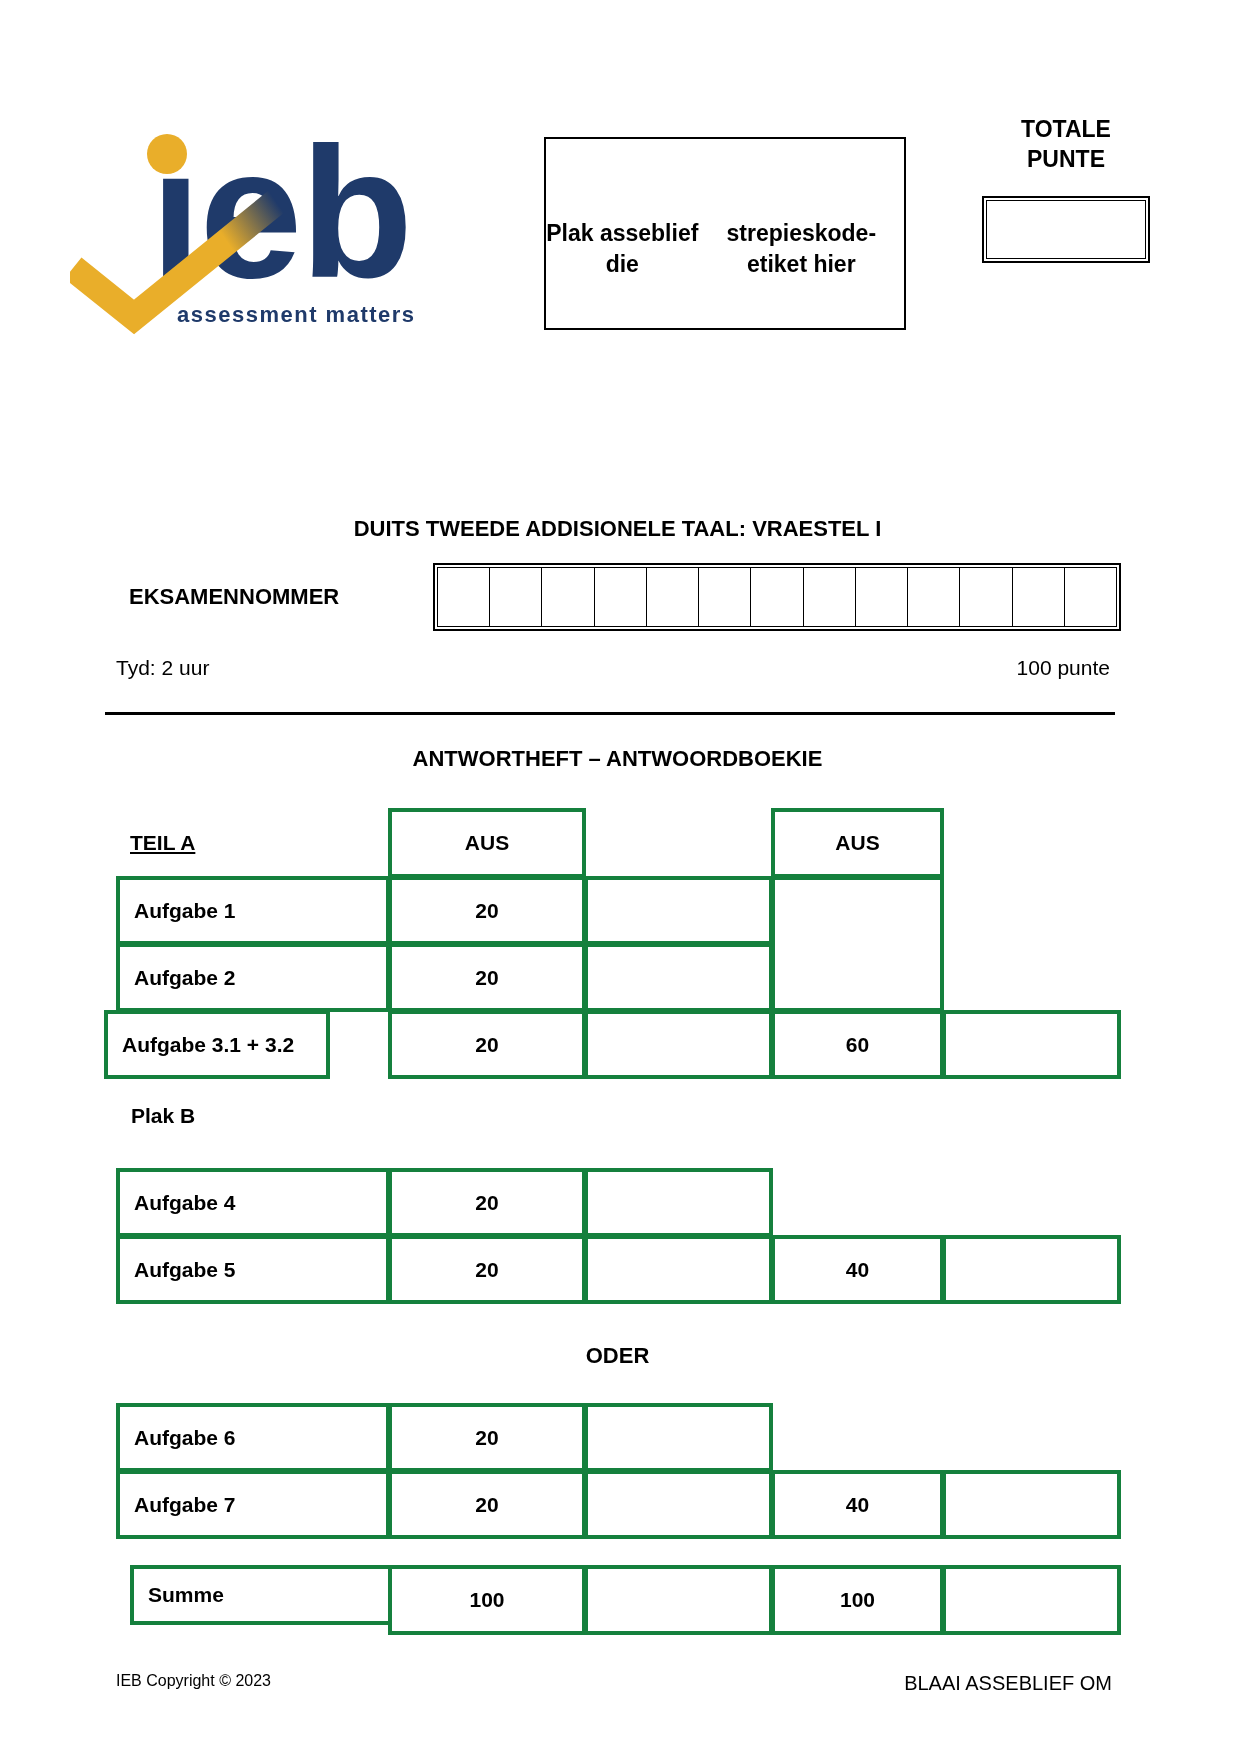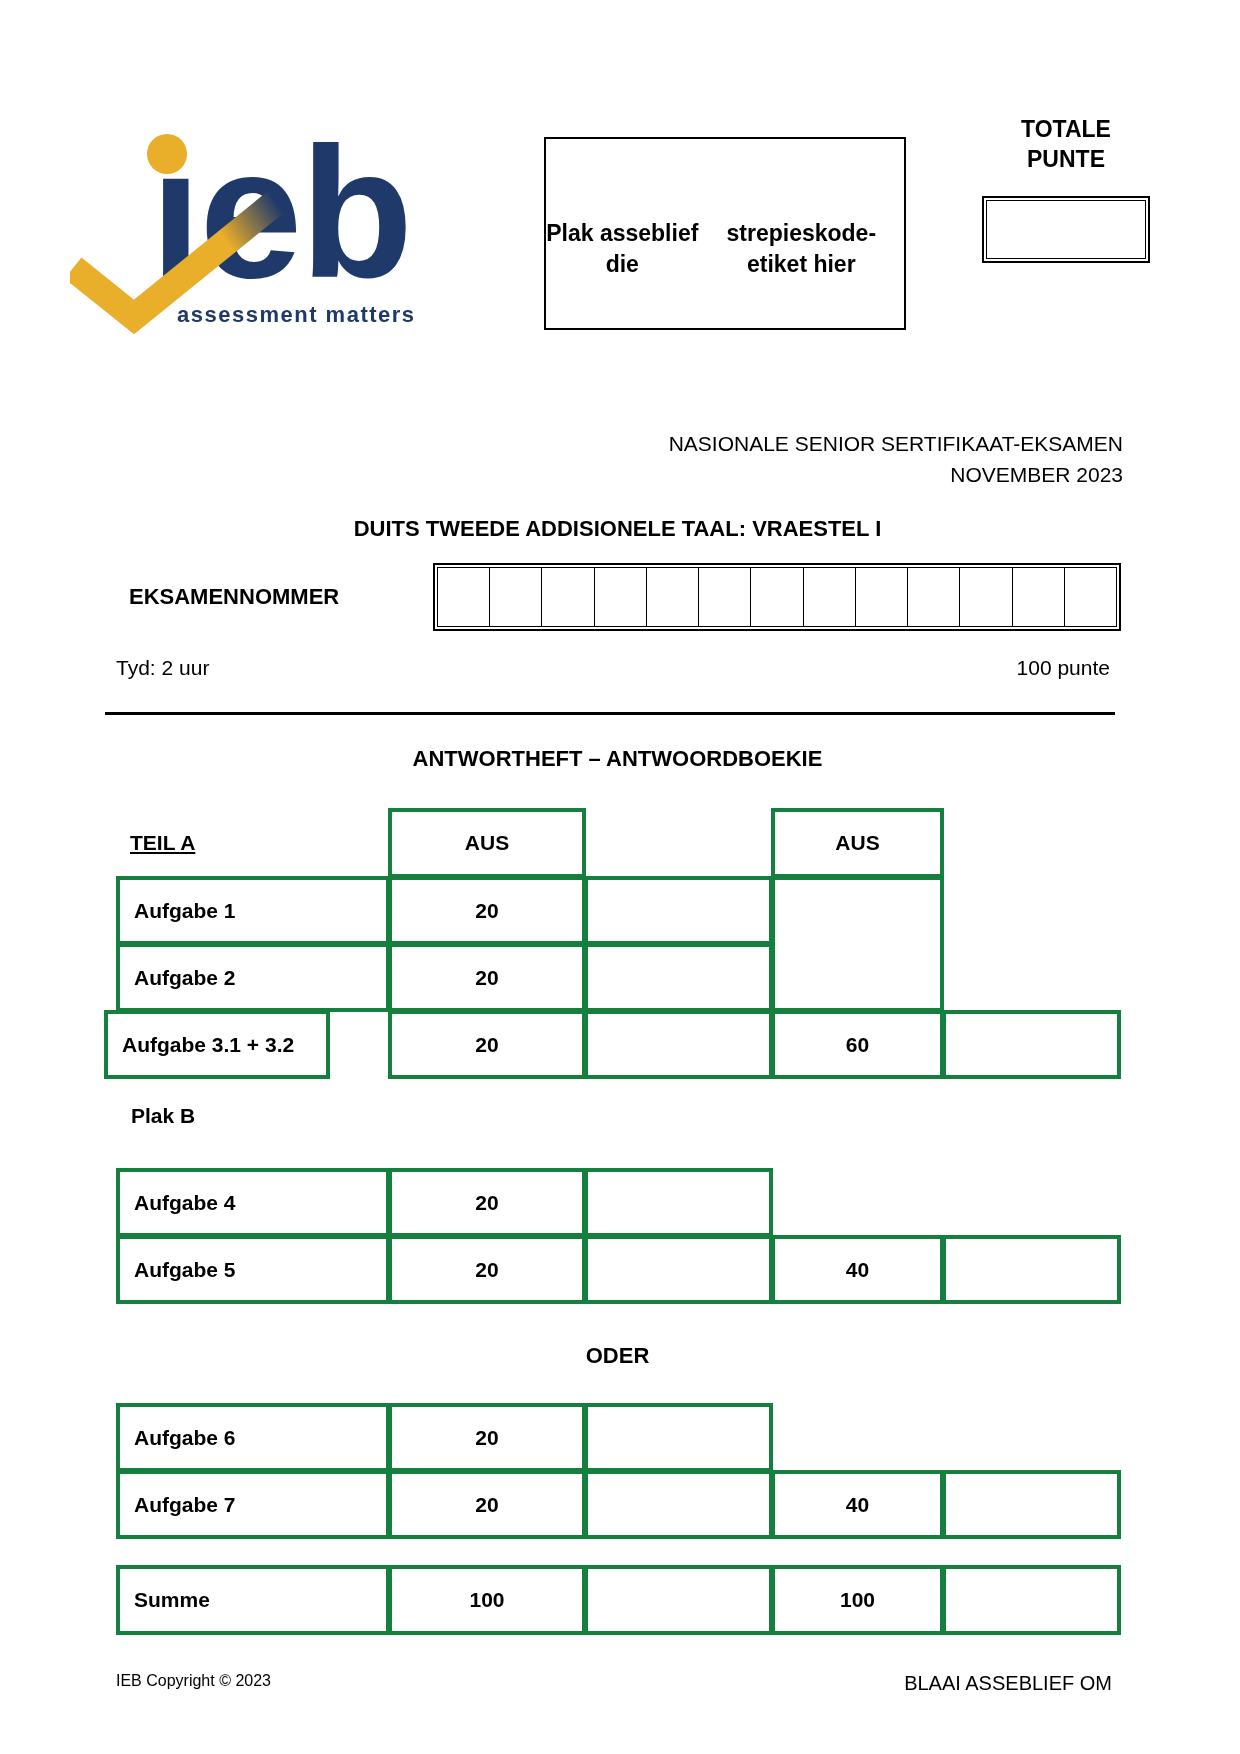--- a/index.html
+++ b/index.html
@@ -56,24 +56,20 @@
   </div>
 
   <div class="abs b ctr" style="left:982px; top:114px; width:168px; font-size:23px; line-height:30px;">
     <div>TOTALE</div>
     <div>PUNTE</div>
   </div>
   <div class="dbox" style="left:982px; top:196px; width:168px; height:67px;">
     <div class="dbox-inner"></div>
   </div>
 
-  <div class="abs rgt" style="left:500px; top:428px; width:623px; font-size:21px; line-height:31px;">
-    <div>NASIONALE SENIOR SERTIFIKAAT-EKSAMEN</div>
-    <div>NOVEMBER 2023</div>
-  </div>
 
   <div class="abs b ctr" style="left:116px; top:516px; width:1003px; font-size:22px;">DUITS TWEEDE ADDISIONELE TAAL: VRAESTEL I</div>
 
   <div class="abs b" style="left:129px; top:584px; font-size:22px;">EKSAMENNOMMER</div>
   <div class="dbox" style="left:433px; top:563px; width:688px; height:68px;">
     <div class="dbox-inner examgrid-inner">
         <div class="examcell"></div>
         <div class="examcell"></div>
         <div class="examcell"></div>
         <div class="examcell"></div>
@@ -132,21 +128,21 @@
   <div class="cell lbl" style="left:116px; top:1403px; width:274px; height:69px;">Aufgabe 6</div>
   <div class="cell val" style="left:388px; top:1403px; width:198px; height:69px;">20</div>
   <div class="cell" style="left:584px; top:1403px; width:189px; height:69px;"></div>
 
   <div class="cell lbl" style="left:116px; top:1470px; width:274px; height:69px;">Aufgabe 7</div>
   <div class="cell val" style="left:388px; top:1470px; width:198px; height:69px;">20</div>
   <div class="cell" style="left:584px; top:1470px; width:189px; height:69px;"></div>
   <div class="cell val" style="left:771px; top:1470px; width:173px; height:69px;">40</div>
   <div class="cell" style="left:942px; top:1470px; width:179px; height:69px;"></div>
 
-  <div class="cell lbl" style="left:116px; top:1565px; width:274px; height:70px;">Summe</div>
+  <div class="cell lbl" style="left:130px; top:1565px; width:274px; height:60px;">Summe</div>
   <div class="cell val" style="left:388px; top:1565px; width:198px; height:70px;">100</div>
   <div class="cell" style="left:584px; top:1565px; width:189px; height:70px;"></div>
   <div class="cell val" style="left:771px; top:1565px; width:173px; height:70px;">100</div>
   <div class="cell" style="left:942px; top:1565px; width:179px; height:70px;"></div>
 
   <div class="abs" style="left:116px; top:1672px; font-size:16px;">IEB Copyright © 2023</div>
   <div class="abs rgt" style="left:700px; top:1672px; width:412px; font-size:20px;">BLAAI ASSEBLIEF OM</div>
 
 </div>
 

